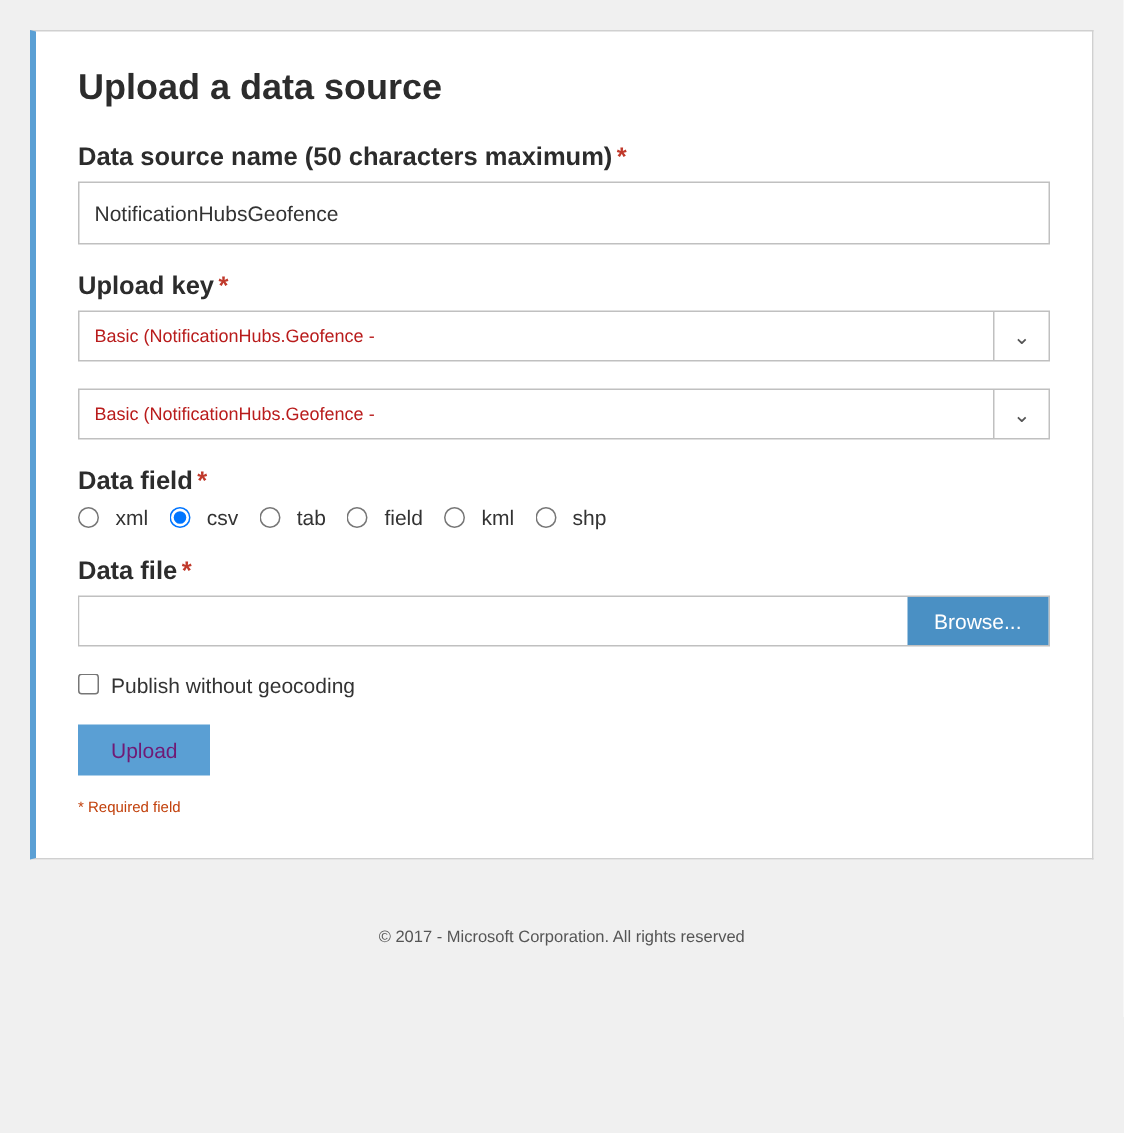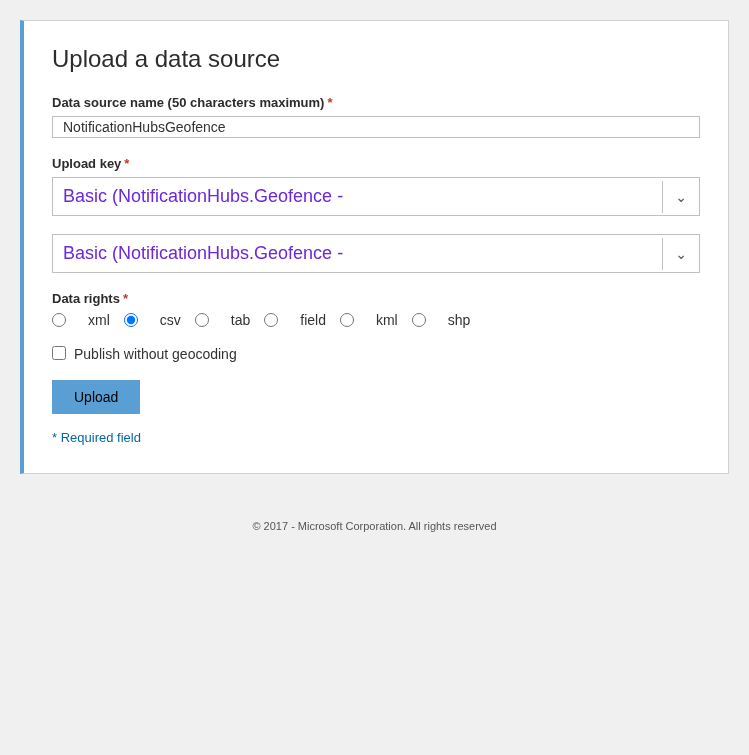--- a/index.html
+++ b/index.html
@@ -25,66 +25,66 @@
       border: 1px solid #d0d0d0;
       border-left: 4px solid #5a9fd4;
       width: 100%;
       max-width: 710px;
       padding: 24px 28px 28px 28px;
       margin-bottom: 24px;
     }
 
     .page-title {
       font-size: 24px;
-      font-weight: 400;
+      font-weight: 700;
       color: #2c2c2c;
       margin-bottom: 22px;
     }
 
     .form-group {
       margin-bottom: 18px;
     }
 
     .form-label {
-      font-size: 13px;
+      font-size: 17px;
       font-weight: 700;
       color: #2c2c2c;
       display: block;
       margin-bottom: 6px;
     }
 
     .required-star {
       color: #c0392b;
       margin-left: 3px;
     }
 
     .form-input {
       width: 100%;
       border: 1px solid #c0c0c0;
-      padding: 2px 10px;
+      padding: 12px 10px;
       font-size: 14px;
       color: #333;
       outline: none;
       background: #fff;
     }
 
     .form-select-wrapper {
       position: relative;
       width: 100%;
       border: 1px solid #c0c0c0;
       background: #fff;
       display: flex;
       align-items: center;
     }
 
     .form-select-display {
       flex: 1;
       padding: 8px 10px;
-      font-size: 18px;
-      color: #6d28d9;
+      font-size: 12px;
+      color: #b91c1c;
     }
 
     .form-select-arrow {
       padding: 8px 12px;
       font-size: 14px;
       color: #555;
       border-left: 1px solid #c0c0c0;
       cursor: pointer;
       user-select: none;
     }
@@ -92,21 +92,21 @@
     .radio-group {
       display: flex;
       align-items: center;
       gap: 14px;
       flex-wrap: wrap;
     }
 
     .radio-option {
       display: flex;
       align-items: center;
-      gap: 22px;
+      gap: 11px;
       font-size: 14px;
       color: #333;
       cursor: pointer;
     }
 
     .radio-option input[type="radio"] {
       cursor: pointer;
       width: 14px;
       height: 14px;
     }
@@ -151,31 +151,31 @@
       cursor: pointer;
     }
 
     .checkbox-label {
       font-size: 14px;
       color: #333;
     }
 
     .upload-button {
       background-color: #5a9fd4;
-      color: #000000;
+      color: #701a75;
       border: none;
       padding: 9px 22px;
       font-size: 14px;
       cursor: pointer;
       margin-bottom: 16px;
     }
 
     .required-note {
-      font-size: 13px;
-      color: #0369a1;
+      font-size: 10px;
+      color: #c2410c;
     }
 
     .footer {
       font-size: 11px;
       color: #555;
       text-align: center;
       margin-top: 10px;
       padding-top: 12px;
       width: 100%;
       max-width: 710px;
@@ -211,21 +211,21 @@
   <div class="form-group">
     <div class="form-select-wrapper">
       <div class="form-select-display">Basic (NotificationHubs.Geofence -</div>
       <div class="form-select-arrow">⌄</div>
     </div>
   </div>
 
   
   <div class="form-group">
     <label class="form-label">
-      <span>Data rights</span><span class="required-star">*</span>
+      <span>Data field</span><span class="required-star">*</span>
     </label>
     <div class="radio-group">
       <label class="radio-option">
         <input type="radio" name="data_format" value="xml" style="">
         <span>xml</span>
       </label>
       <label class="radio-option">
         <input type="radio" name="data_format" value="csv" checked="" style="">
         <span>csv</span>
       </label>
@@ -242,20 +242,29 @@
         <span>kml</span>
       </label>
       <label class="radio-option">
         <input type="radio" name="data_format" value="shp" style="">
         <span>shp</span>
       </label>
     </div>
   </div>
 
   
+  <div class="form-group">
+    <label class="form-label">
+      <span>Data file</span><span class="required-star">*</span>
+    </label>
+    <div class="file-input-wrapper">
+      <input class="file-text-input" type="text" style="">
+      <button class="browse-button">Browse...</button>
+    </div>
+  </div>
 
   
   <div class="checkbox-group">
     <input type="checkbox" style="">
     <label class="checkbox-label">Publish without geocoding</label>
   </div>
 
   
   <button class="upload-button">Upload</button>
 

